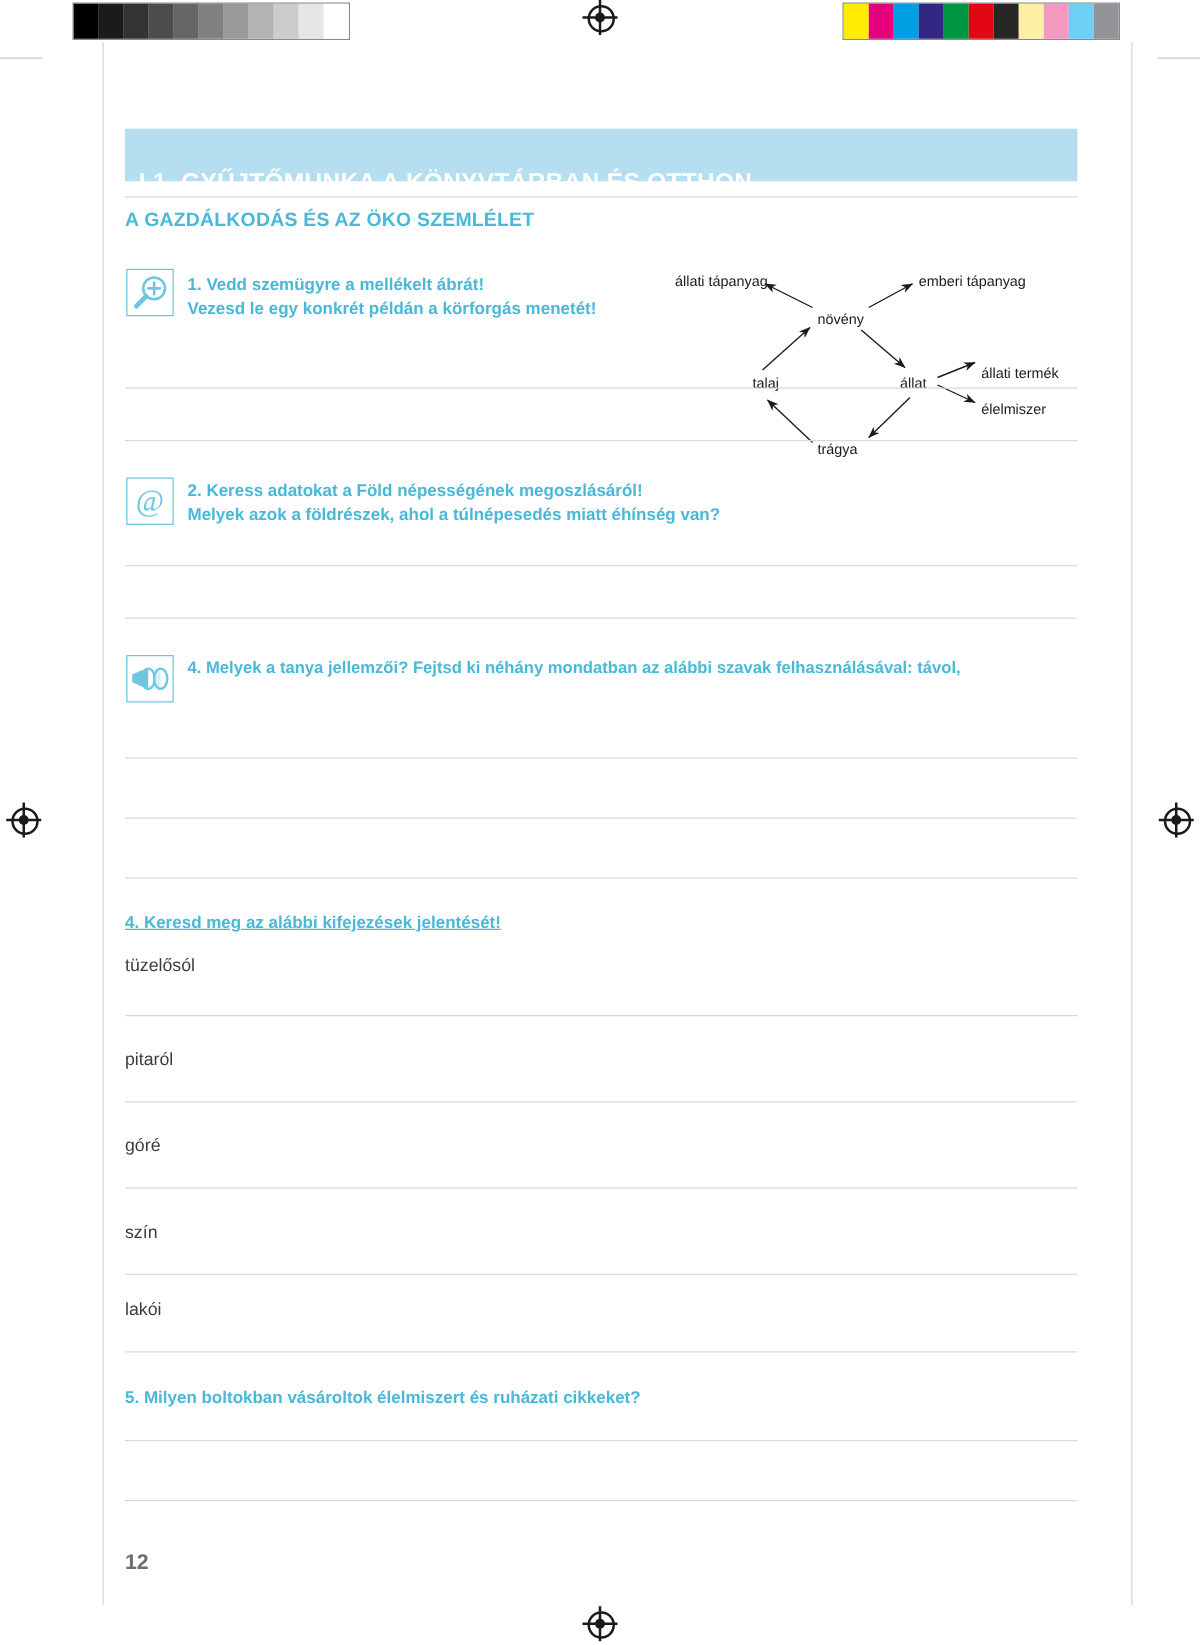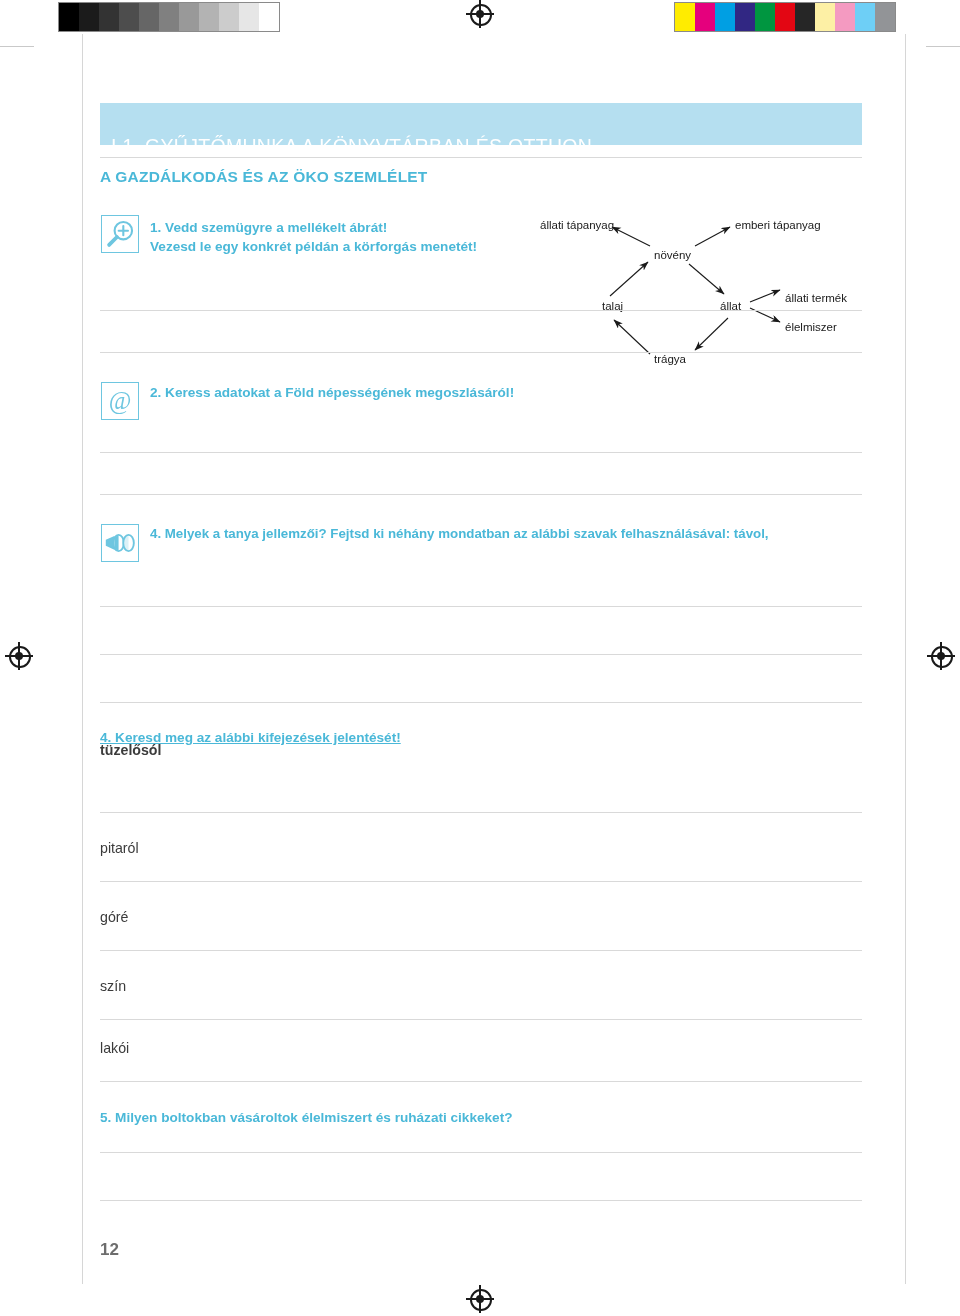--- a/index.html
+++ b/index.html
@@ -109,21 +109,21 @@
     top: 103px;
     width: 762px;
     height: 42px;
     background: #b5dff0;
     display: flex;
     align-items: center;
   }
   .title-band .title-text {
     color: #ffffff;
     font-size: 19.5px;
-    font-weight: normal;
+    font-weight: bold;
     letter-spacing: 0.3px;
     padding-left: 11px;
     white-space: nowrap;
     margin-top: 44px;
   }
 
   .rule {
     position: absolute;
     height: 1px;
     background: #d9d9d9;
@@ -309,20 +309,21 @@
     <div class="rule" style="top:310px;"></div>
     <div class="rule" style="top:352px;"></div>
 
     <div class="icon-box" style="left:1px; top:382px;">
       <svg viewBox="0 0 38 38" xmlns="http://www.w3.org/2000/svg">
         <text x="19" y="27.5" text-anchor="middle" font-family="Liberation Serif, serif" font-size="26" fill="#6ec6e0">@</text>
       </svg>
     </div>
     <div class="task-text" style="left:50px; top:383px;">
       <span class="ln">2. Keress adatokat a Föld népességének megoszlásáról!</span>
+      <span class="ln">Melyek azok a földrészek, ahol a túlnépesedés miatt éhínség van?</span>
     </div>
 
     <div class="rule" style="top:452px;"></div>
     <div class="rule" style="top:494px;"></div>
 
     <div class="icon-box" style="left:1px; top:524px;">
       <svg viewBox="0 0 38 38" xmlns="http://www.w3.org/2000/svg">
         <path d="M4 15.5 L13 11.5 L13 26 L4 22 Z" fill="#6ec6e0"></path>
         <ellipse cx="17.5" cy="19" rx="5.6" ry="8.6" fill="#ffffff" stroke="#6ec6e0" stroke-width="2"></ellipse>
         <ellipse cx="28" cy="19" rx="5.6" ry="8.6" fill="#ffffff" stroke="#6ec6e0" stroke-width="2"></ellipse>
@@ -335,21 +336,21 @@
     </div>
 
     <div class="rule" style="top:606px;"></div>
     <div class="rule" style="top:654px;"></div>
     <div class="rule" style="top:702px;"></div>
 
     <div class="task-text" style="left:0px; top:728px;text-decoration:underline;">
       <span class="ln">4. Keresd meg az alábbi kifejezések jelentését!</span>
     </div>
 
-    <div class="word" style="top:742px;font-weight:bold;">tüzelősól</div>
+    <div class="word" style="top:765px;">tüzelősól</div>
     <div class="rule" style="top:812px;"></div>
 
     <div class="word" style="top:840px;">pitaról</div>
     <div class="rule" style="top:881px;"></div>
 
     <div class="word" style="top:909px;">góré</div>
     <div class="rule" style="top:950px;"></div>
 
     <div class="word" style="top:978px;">szín</div>
     <div class="rule" style="top:1019px;"></div>

